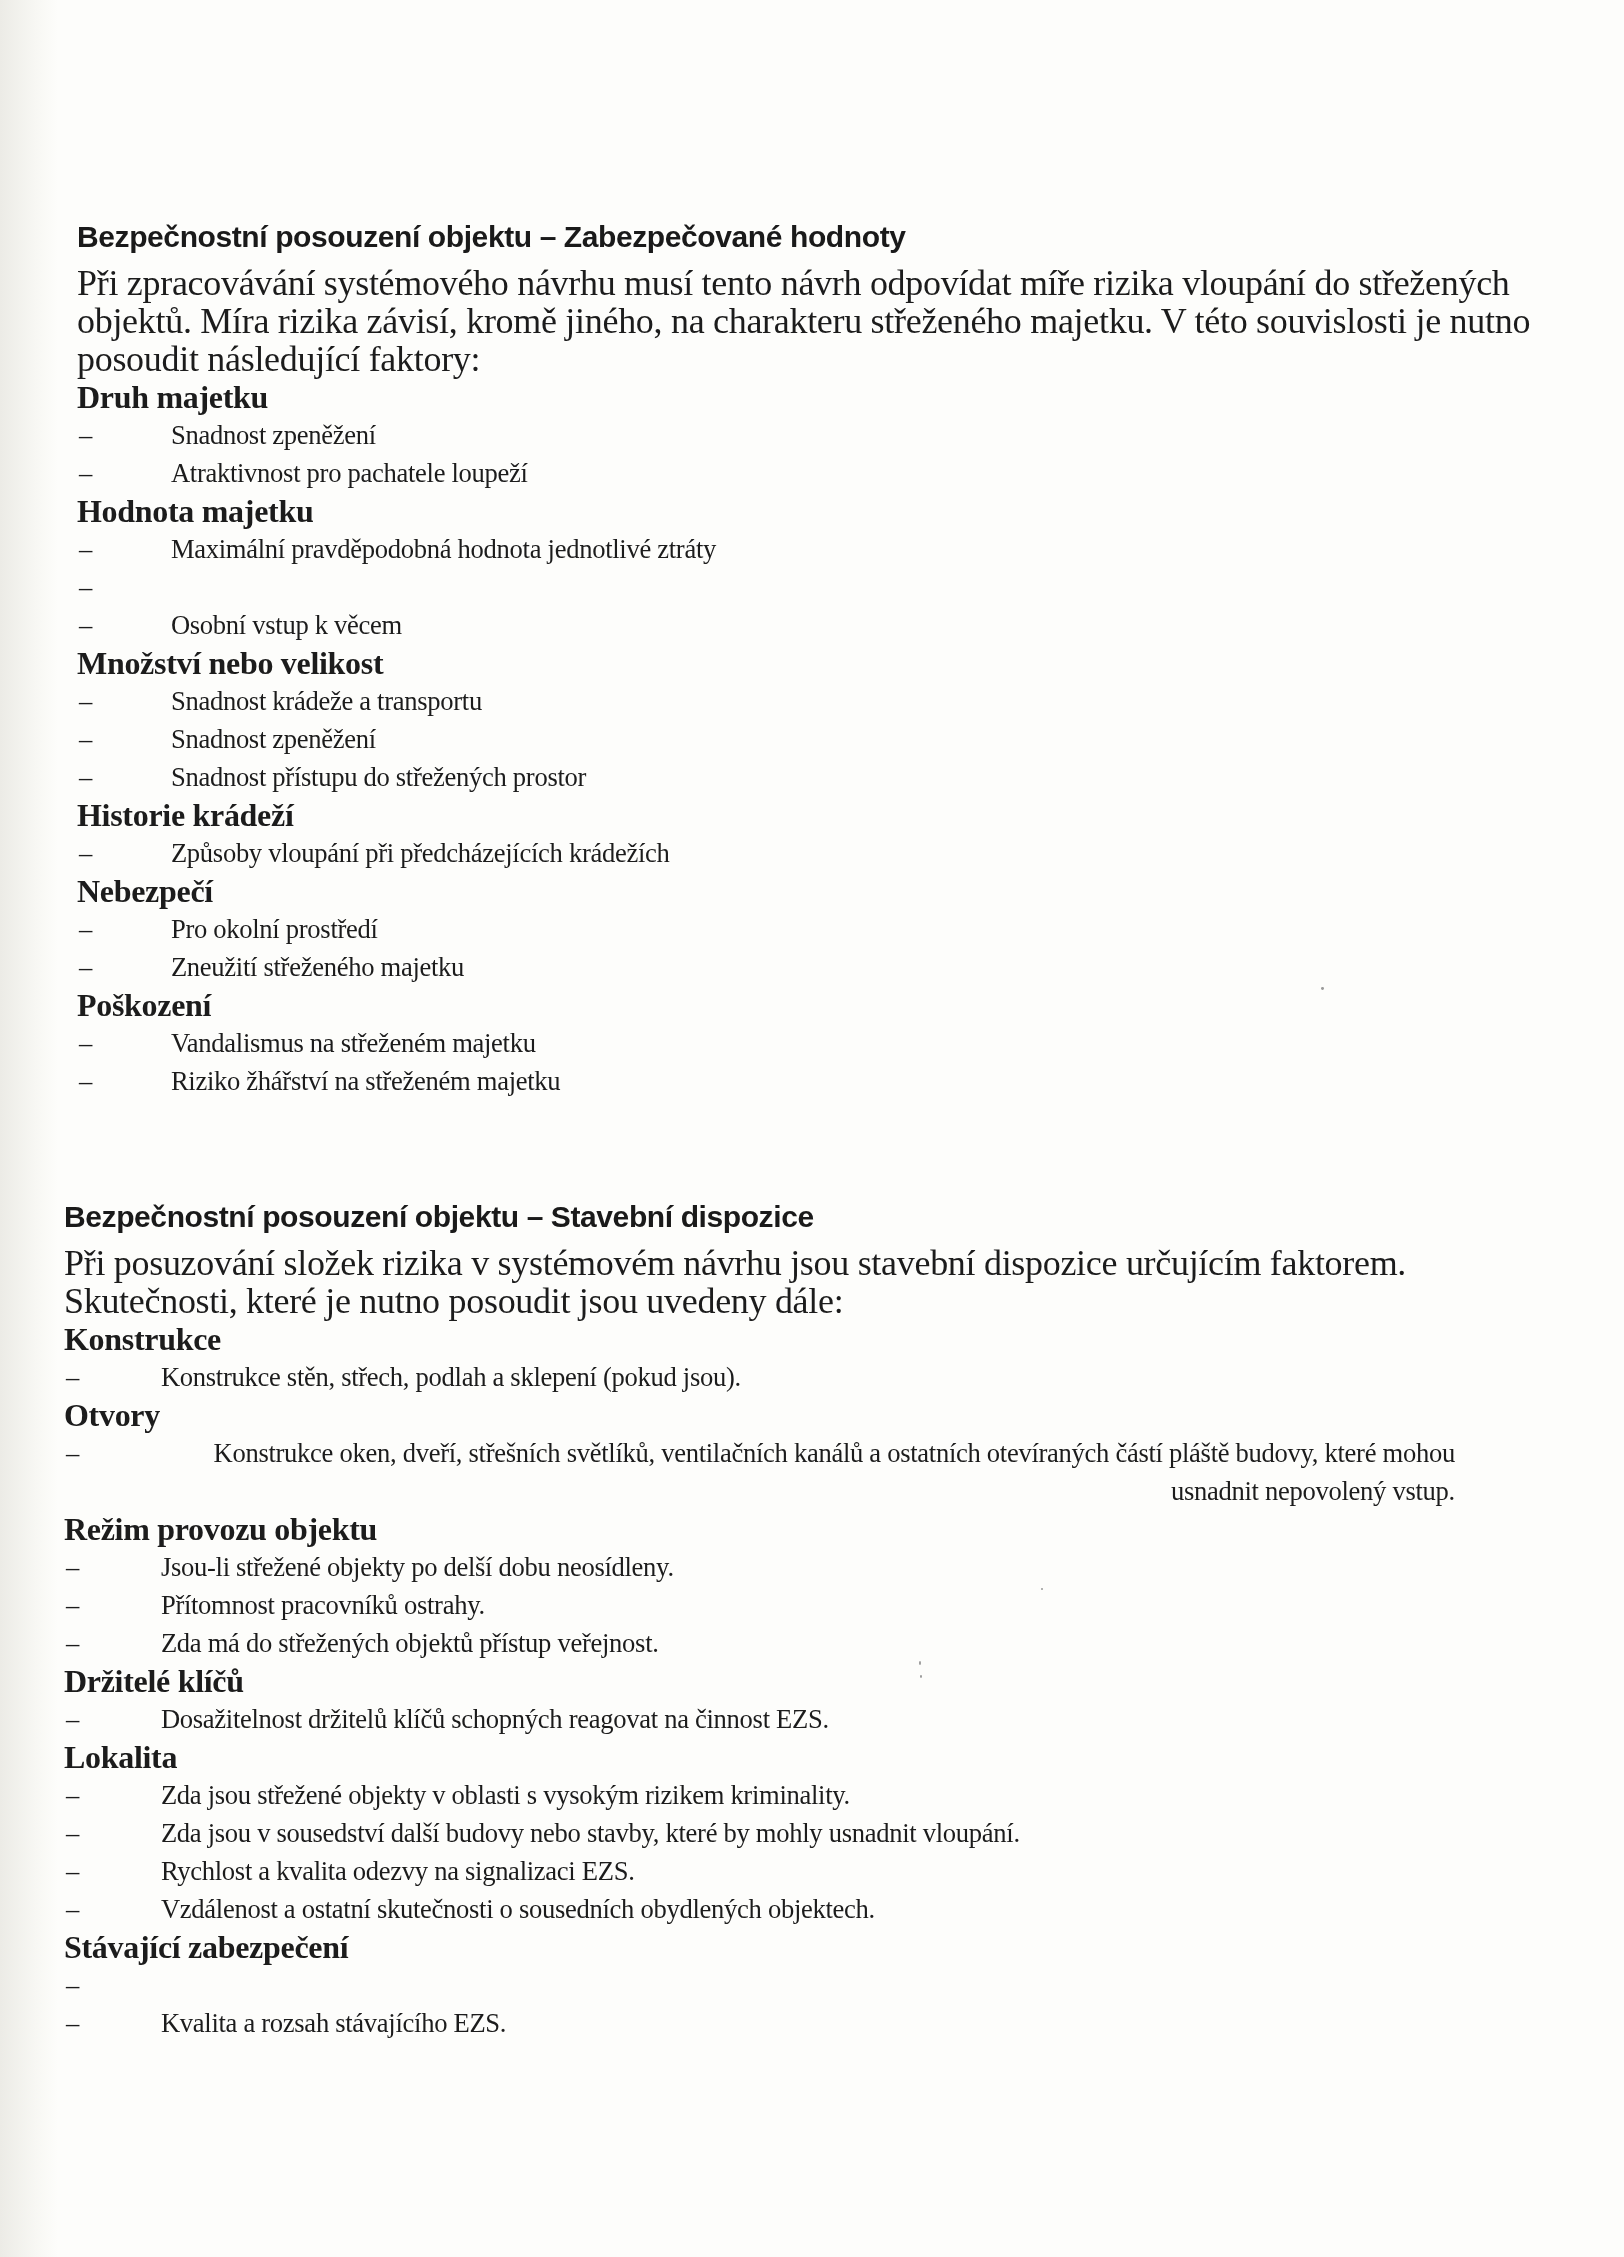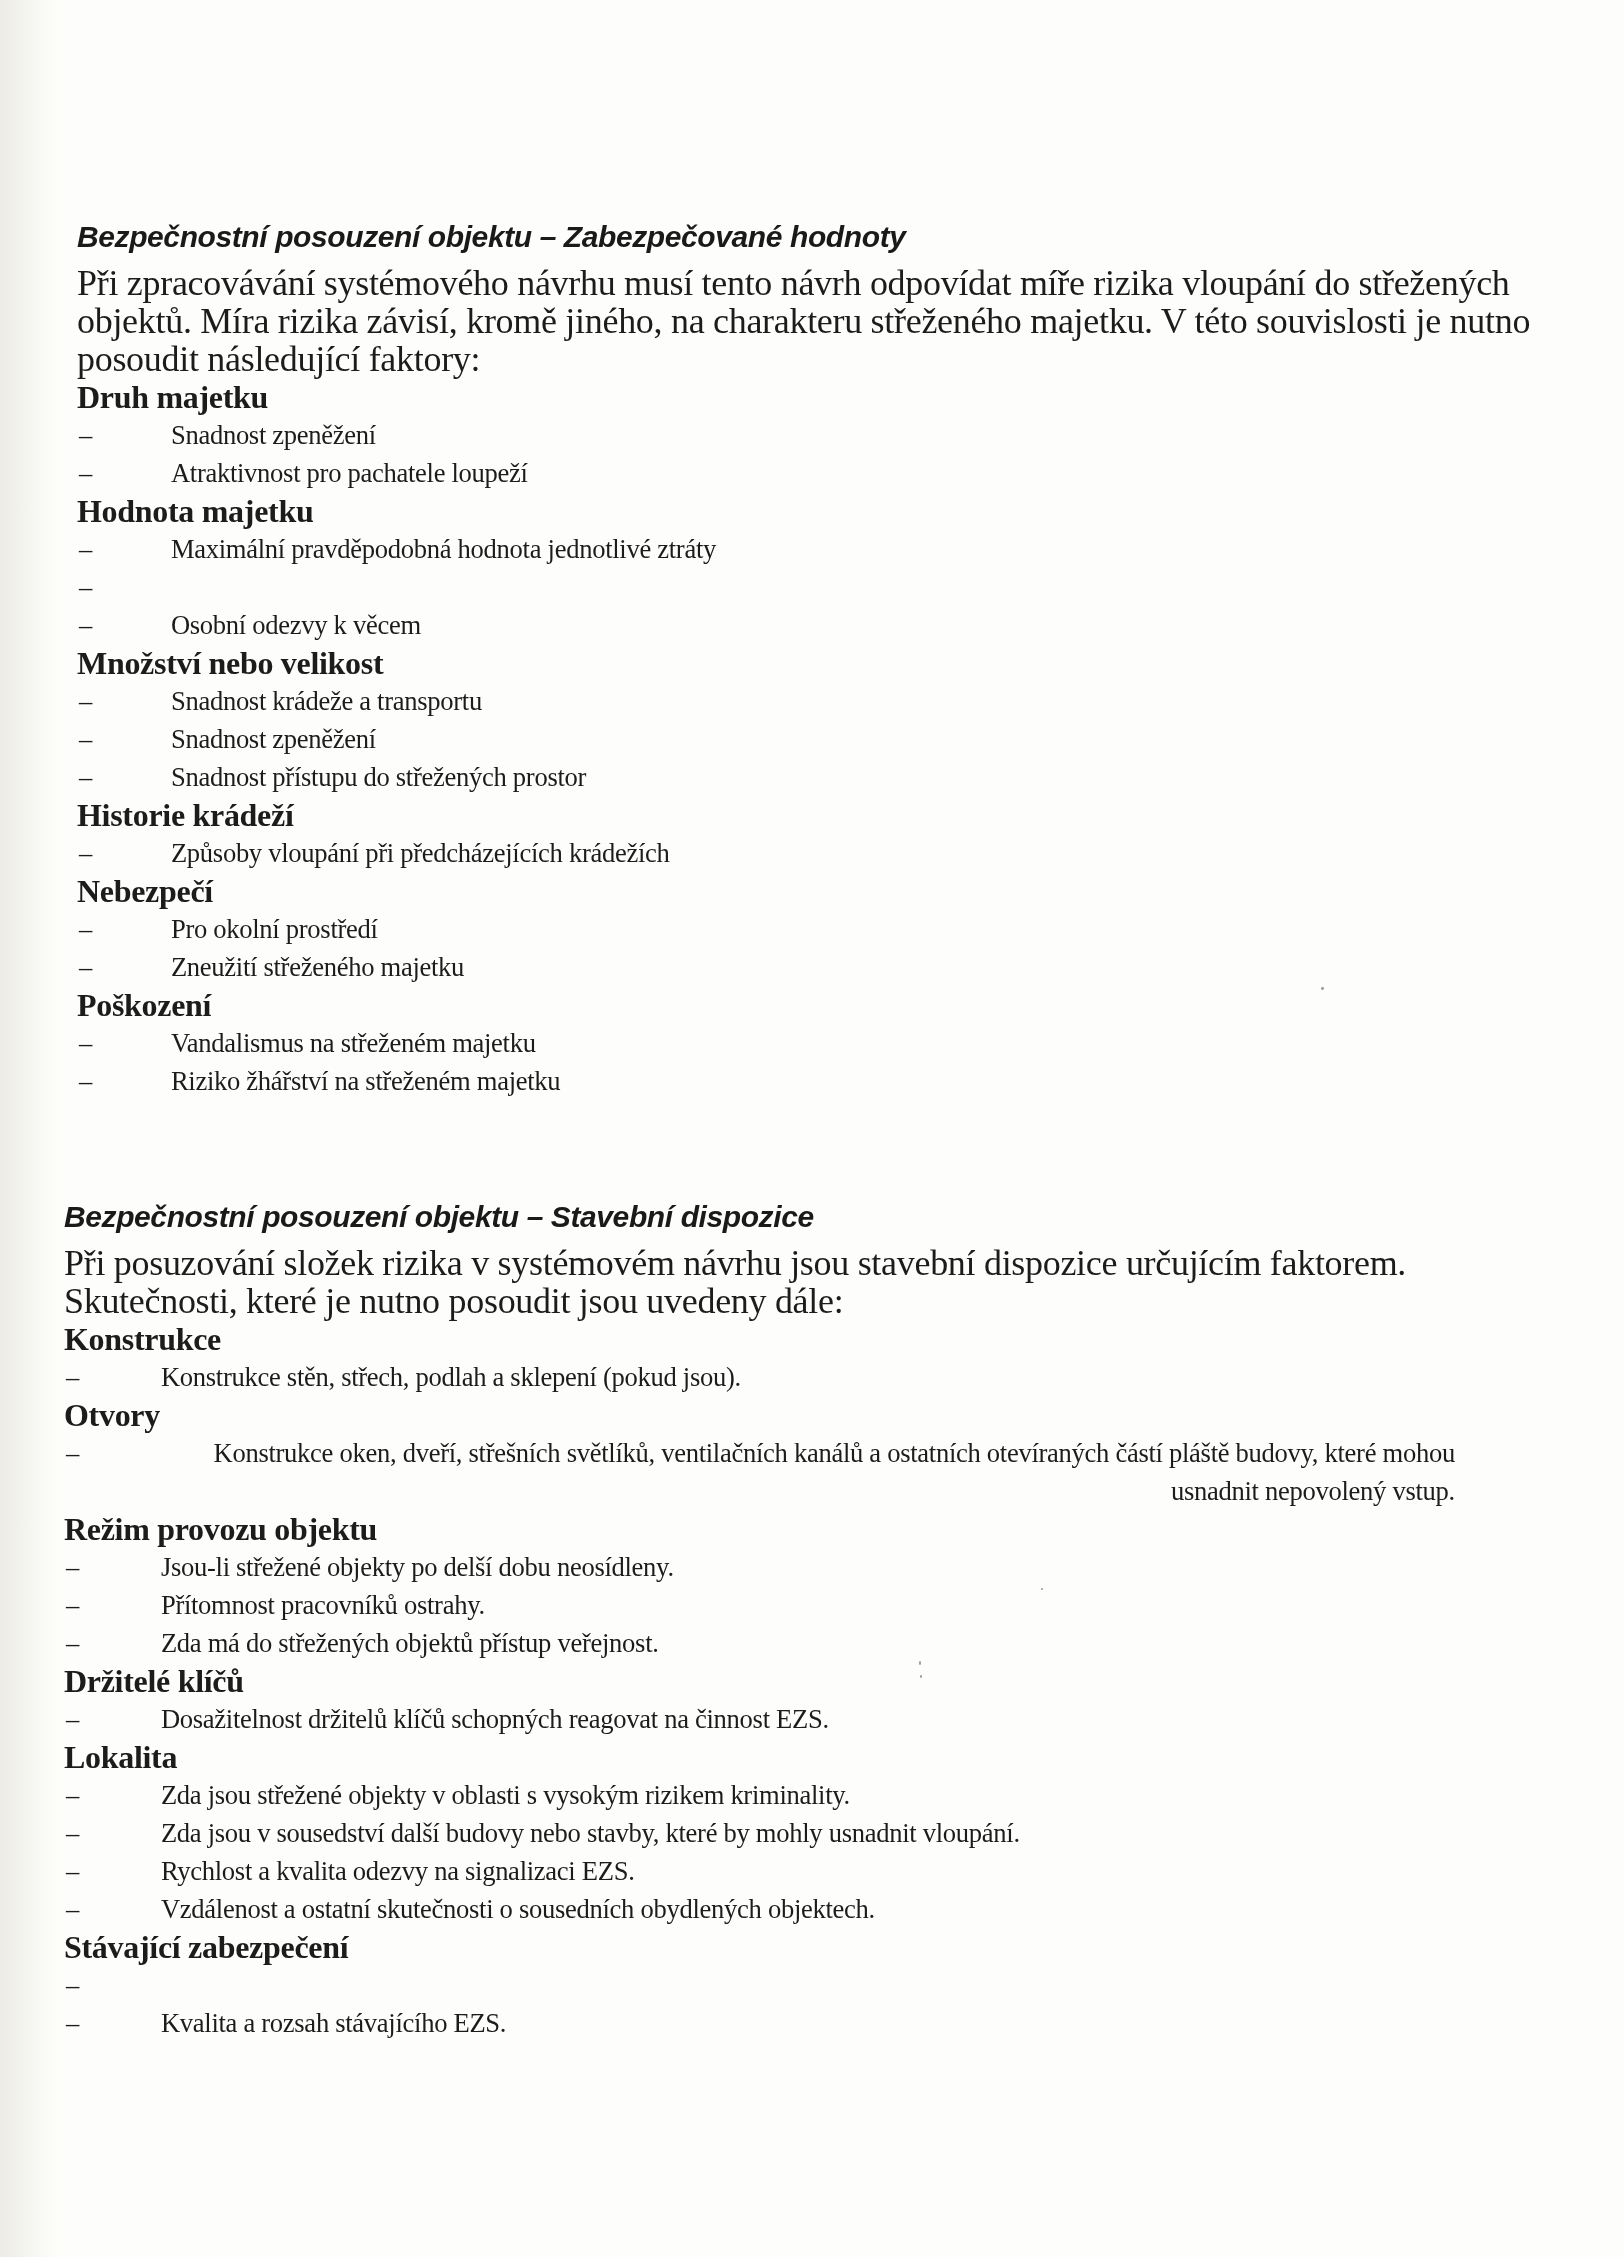--- a/index.html
+++ b/index.html
@@ -14,21 +14,21 @@
     background:linear-gradient(to right, #ecebe6 0%, #f7f7f3 60%, #fdfdfb 100%);
   }
   .page { position:absolute; left:0; top:0; width:1624px; height:2257px; }
   .section { position:absolute; }
   #sec1 { left:77px; top:220px; }
   #sec2 { left:64px; top:1200px; }
 
   .sec-title {
     font-family:"Liberation Sans", "DejaVu Sans", sans-serif;
     font-weight:bold; font-size:30px; letter-spacing:-0.4px;
-    color:#1a1a1a; margin:0 0 9.7px 0; white-space:nowrap;font-style:italic;
+    color:#1a1a1a; margin:0 0 9.7px 0; white-space:nowrap;
   }
   .intro {
     font-size:36px; line-height:38px; white-space:pre-line;
     letter-spacing:-0.3px; margin:0;
   }
   .group-title {
     font-weight:bold; font-size:32px; line-height:38px; margin:0; letter-spacing:-0.3px;
   }
   .item { display:flex; font-size:26.6px; line-height:38px; letter-spacing:-0.3px; }
   .dash { width:92px; flex:0 0 92px; padding-left:1.9px; }
@@ -66,21 +66,21 @@
       <div class="group-title">Hodnota majetku</div>
       <div class="item">
           <span class="dash">–</span>
           <span class="item-text">Maximální pravděpodobná hodnota jednotlivé ztráty</span>
         </div>
       <div class="item">
           <span class="dash">–</span>
         </div>
       <div class="item">
           <span class="dash">–</span>
-          <span class="item-text">Osobní odezvy k věcem</span>
+          <span class="item-text">Osobní vstup k věcem</span>
         </div>
     </div>
 
     <div class="group">
       <div class="group-title">Množství nebo velikost</div>
       <div class="item">
           <span class="dash">–</span>
           <span class="item-text">Snadnost krádeže a transportu</span>
         </div>
       <div class="item">

